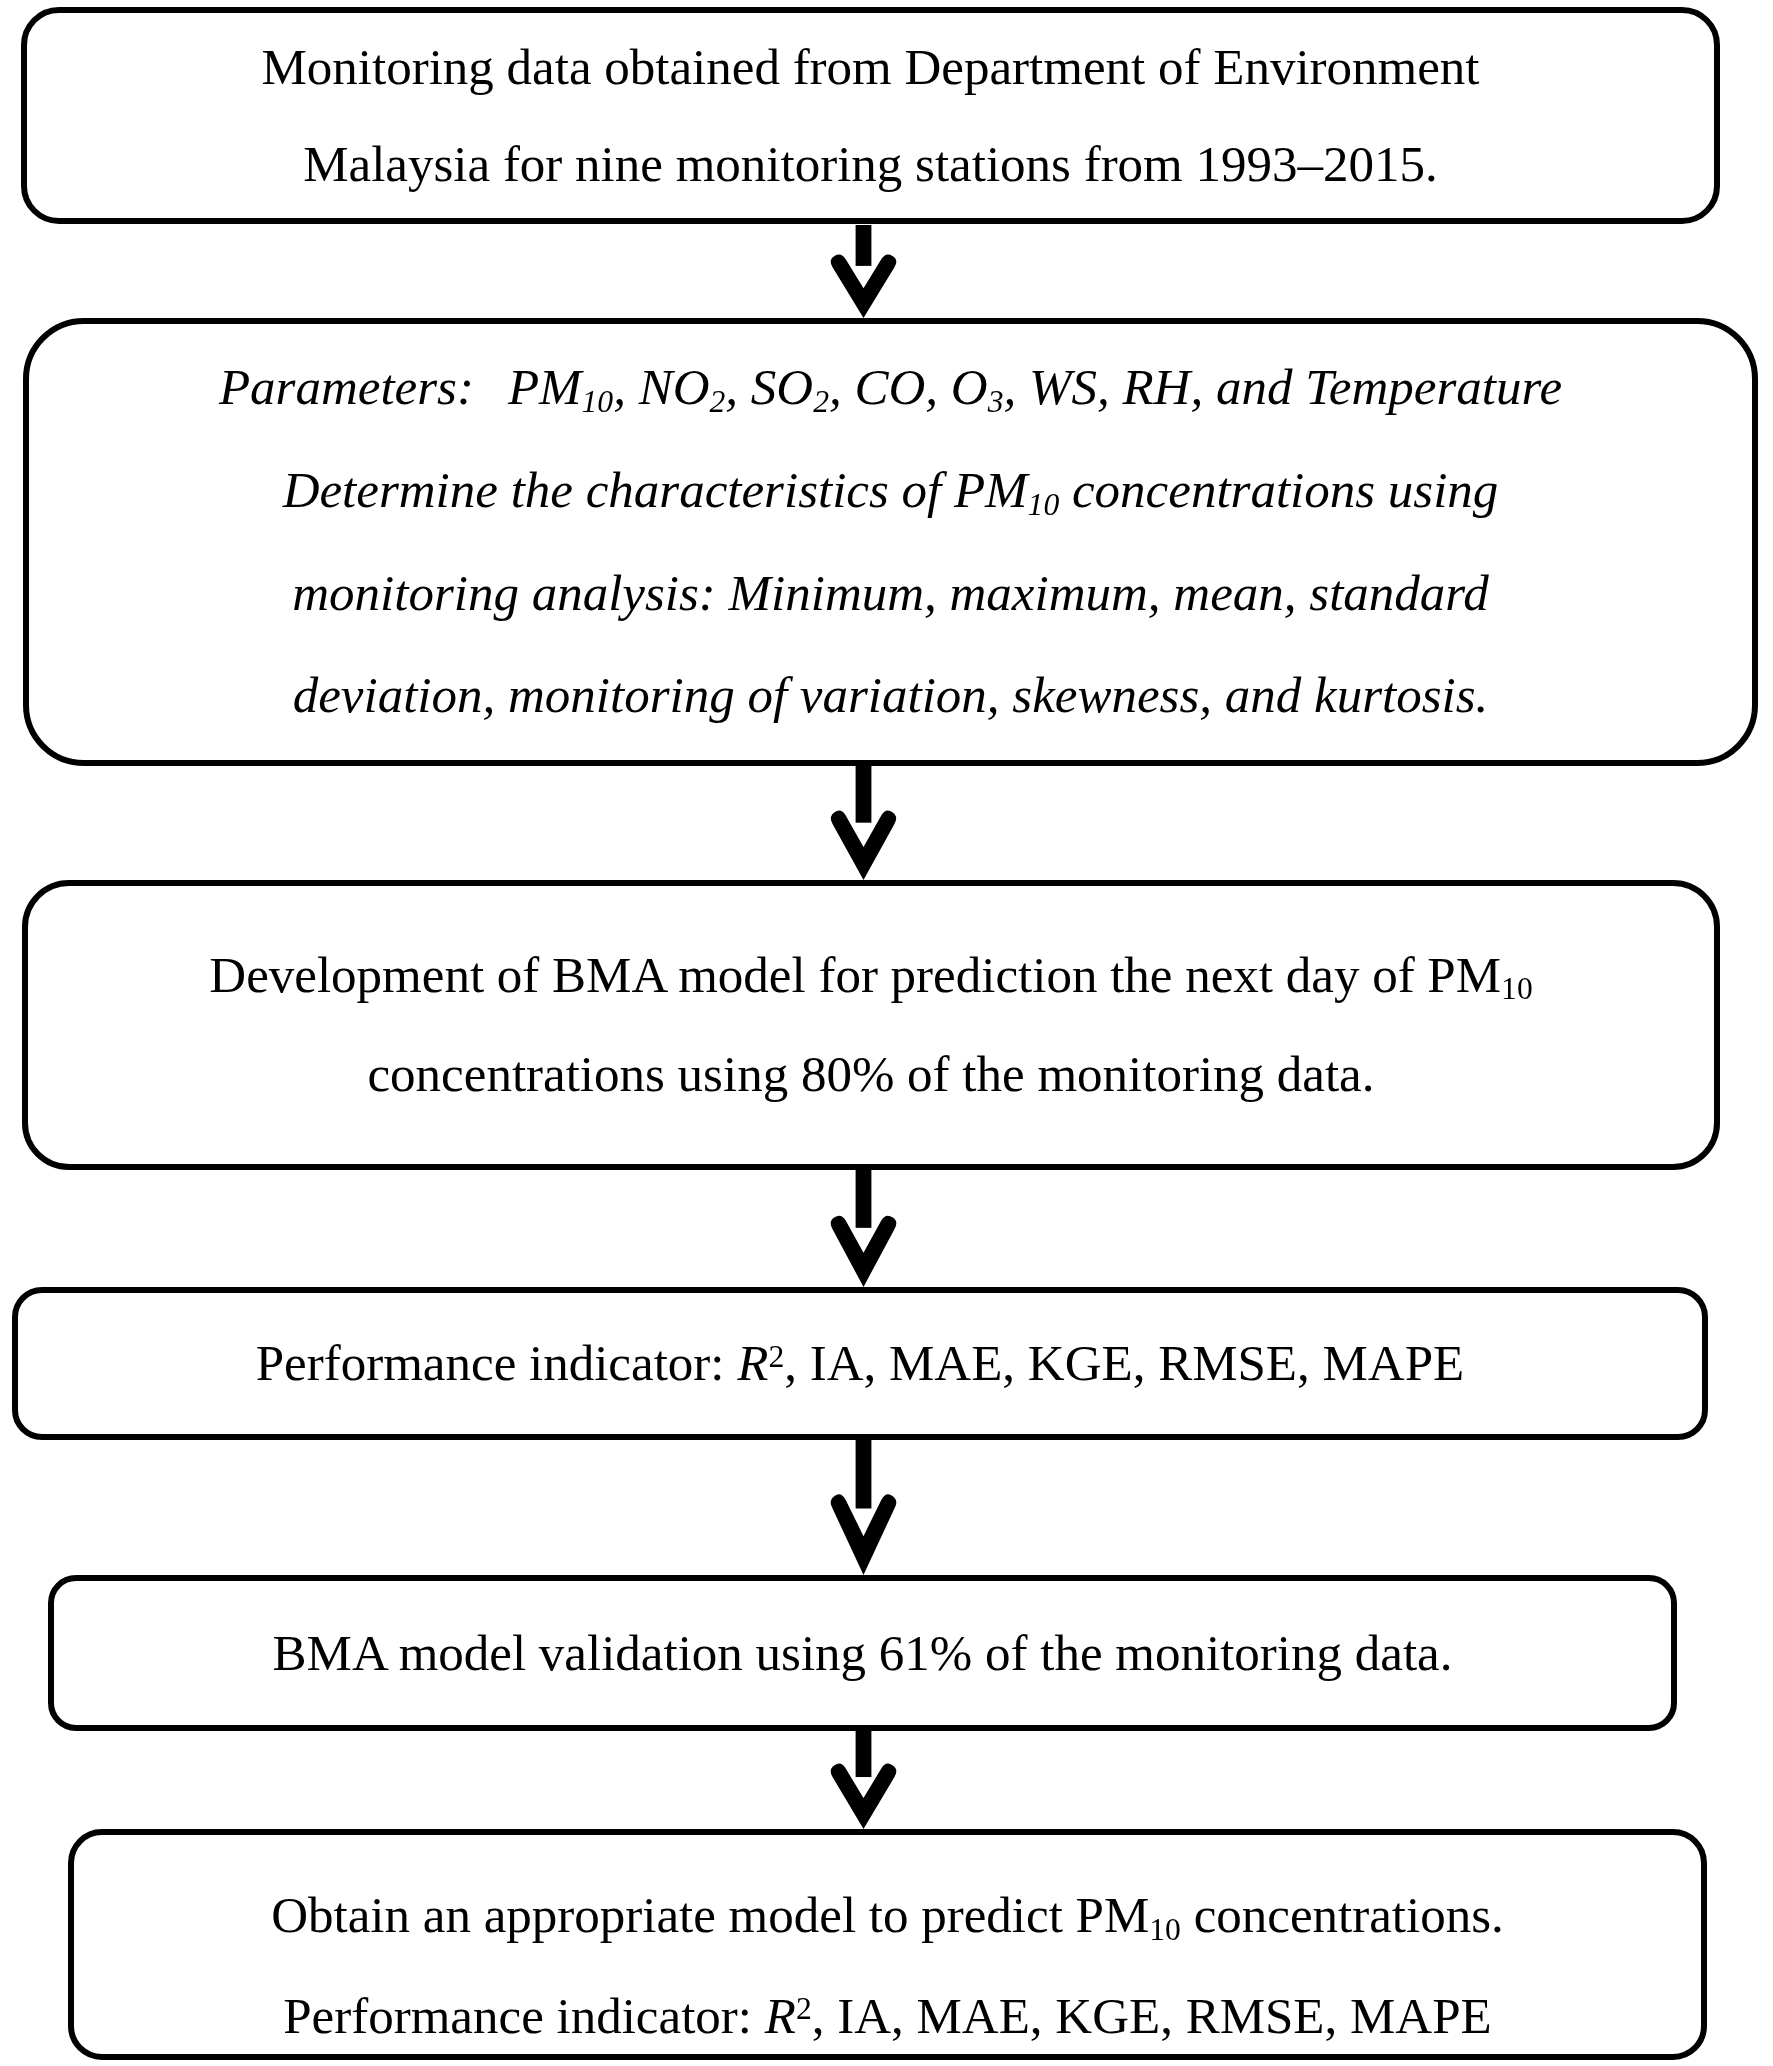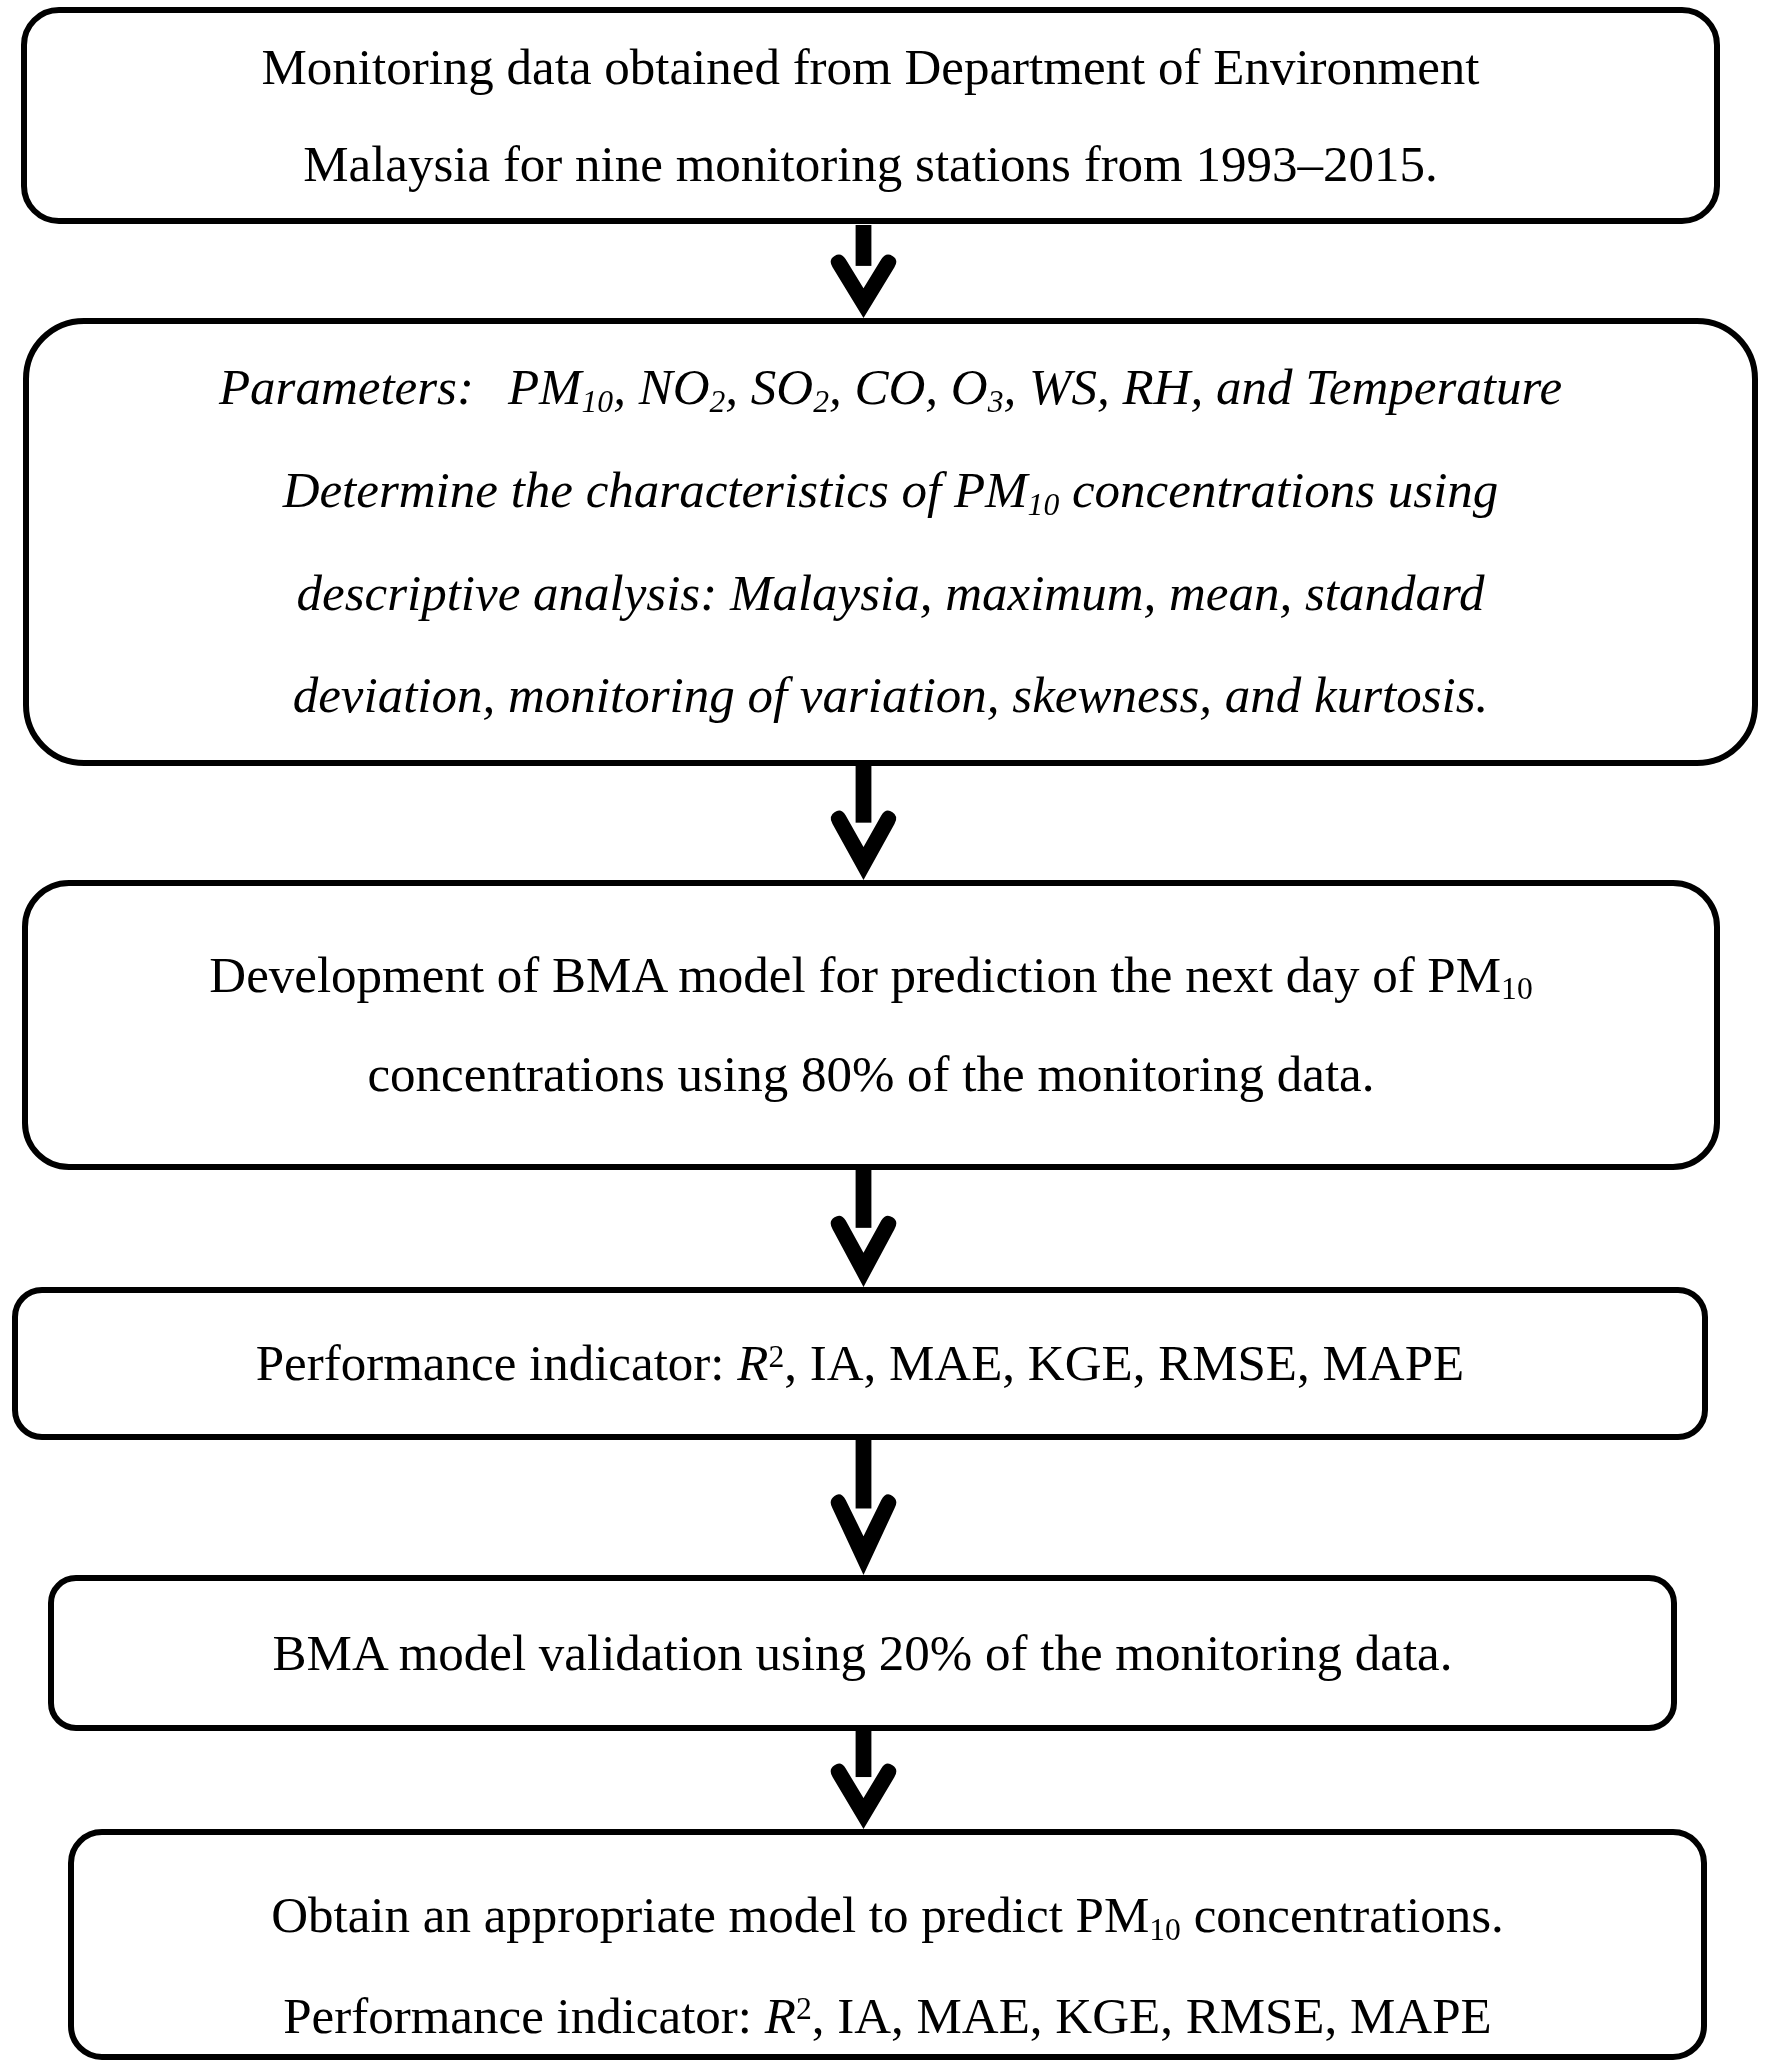--- a/index.html
+++ b/index.html
@@ -101,21 +101,21 @@
       <g fill="#000000">
         <rect x="48" y="0" width="24" height="62"></rect>
         <path d="M60 141 L13 64 Q6 53 16 47 Q26 41 33 52 L60 96 L87 52 Q94 41 104 47 Q114 53 107 64 Z"></path>
       </g>
     </svg>
   </div>
 
   <div class="flow-box" id="box-2">
     <span class="line">Parameters:<span class="gap"></span>PM<sub>10</sub>, NO<sub>2</sub>, SO<sub>2</sub>, CO, O<sub>3</sub>, WS, RH, and Temperature</span>
     <span class="line">Determine the characteristics of PM<sub>10</sub> concentrations using</span>
-    <span class="line">descriptive analysis: Malaysia, maximum, mean, standard</span>
+    <span class="line">monitoring analysis: Minimum, maximum, mean, standard</span>
     <span class="line">deviation, monitoring of variation, skewness, and kurtosis.</span>
   </div>
 
   <div class="arrow" id="arrow-2">
     <svg viewBox="0 0 120 173" preserveAspectRatio="none" aria-hidden="true">
       <g fill="#000000">
         <rect x="48" y="0" width="24" height="86"></rect>
         <path d="M60 173 L13 88 Q6 76 16 70 Q26 63 33 75 L60 123 L87 75 Q94 63 104 70 Q114 76 107 88 Z"></path>
       </g>
     </svg>
@@ -142,21 +142,21 @@
   <div class="arrow" id="arrow-4">
     <svg viewBox="0 0 120 205" preserveAspectRatio="none" aria-hidden="true">
       <g fill="#000000">
         <rect x="48" y="0" width="24" height="104"></rect>
         <path d="M60 205 L13 104 Q6 92 16 85 Q26 78 33 91 L60 146 L87 91 Q94 78 104 85 Q114 92 107 104 Z"></path>
       </g>
     </svg>
   </div>
 
   <div class="flow-box" id="box-5">
-    <span class="line">BMA model validation using 20% of the monitoring data.</span>
+    <span class="line">BMA model validation using 61% of the monitoring data.</span>
   </div>
 
   <div class="arrow" id="arrow-5">
     <svg viewBox="0 0 120 149" preserveAspectRatio="none" aria-hidden="true">
       <g fill="#000000">
         <rect x="48" y="0" width="24" height="70"></rect>
         <path d="M60 149 L13 70 Q6 58 16 52 Q26 45 33 57 L60 102 L87 57 Q94 45 104 52 Q114 58 107 70 Z"></path>
       </g>
     </svg>
   </div>

